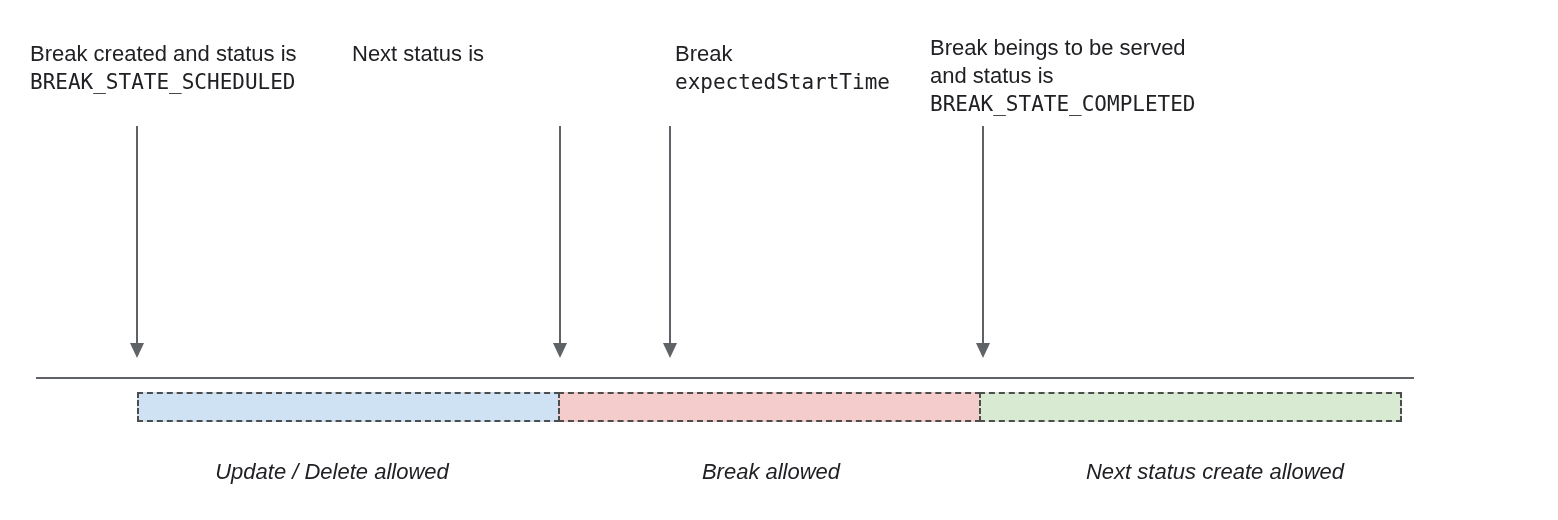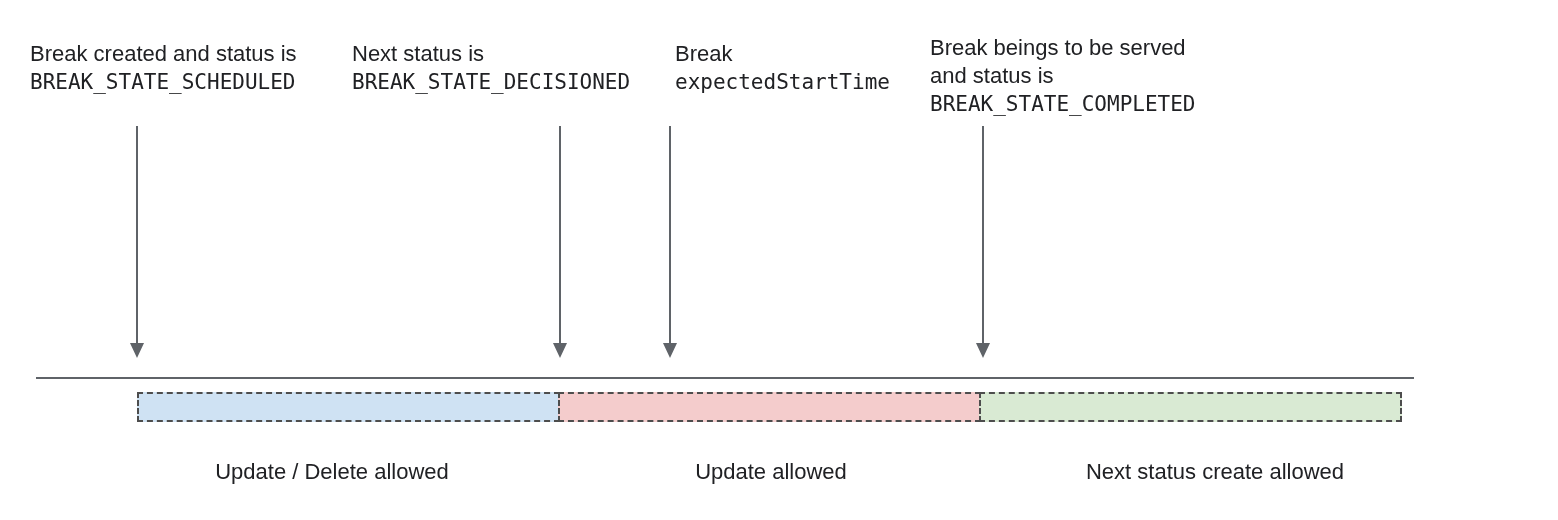--- a/index.html
+++ b/index.html
@@ -16,35 +16,34 @@
          border-right:7px solid transparent;border-top:15px solid #5f6368;}
   .tline{position:absolute;left:36px;top:377px;width:1419px;height:2px;background:#5f6368;}
   .thead{position:absolute;left:1452px;top:371px;width:0;height:0;
          border-top:7px solid transparent;border-bottom:7px solid transparent;
          border-left:16px solid #5f6368;}
   .tlabel{position:absolute;left:1561px;top:364px;font-size:23px;line-height:28px;}
   .segrow{position:absolute;left:137px;top:392px;height:30px;display:flex;}
   .seg{width:423px;height:30px;box-sizing:border-box;border:2px dashed #4d4d4d;}
   .seg + .seg{margin-left:-2px;}
   .seglabel{position:absolute;top:458px;transform:translateX(-50%);
-            font-size:22px;line-height:28px;white-space:nowrap;}
+            font-size:22px;line-height:28px;white-space:nowrap;font-style:italic;}
 </style>
 </head>
 <body>
 
 <div class="canvas">
 
   <div class="ann" style="left:30px;top:40px">
     <div class="sans">Break created and status is</div>
     <div class="code">BREAK_STATE_SCHEDULED</div>
   </div>
 
   <div class="ann" style="left:352px;top:40px">
     <div class="sans">Next status is</div>
-    <div class="code">BREAK_STATE_DECISIONED</div>
   </div>
 
   <div class="ann" style="left:930px;top:34px">
     <div class="sans">Break beings to be served</div>
     <div class="sans">and status is</div>
     <div class="code">BREAK_STATE_COMPLETED</div>
   </div>
 
   <div class="ann" style="left:675px;top:40px">
     <div class="sans">Break</div>
@@ -72,16 +71,16 @@
   <div class="thead"></div>
   <div class="tlabel">time</div>
 
   <div class="segrow">
     <div class="seg" style="background: rgb(207, 226, 243);"></div>
     <div class="seg" style="background: rgb(244, 204, 204);"></div>
     <div class="seg" style="background: rgb(217, 234, 211);"></div>
   </div>
 
   <div class="seglabel" style="left:332px">Update / Delete allowed</div>
-  <div class="seglabel" style="left:771px">Update allowed</div>
+  <div class="seglabel" style="left:771px">Break allowed</div>
   <div class="seglabel" style="left:1215px">Next status create allowed</div>
 
 </div>
 
 </body></html>

